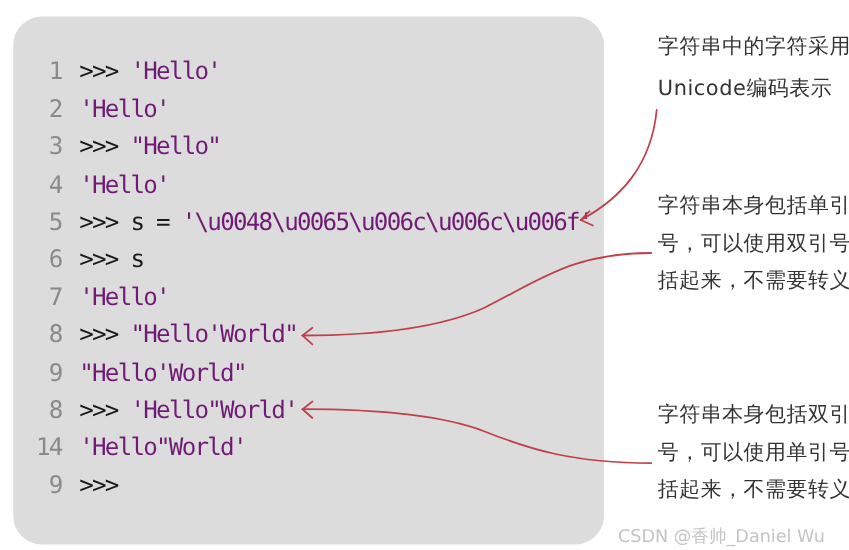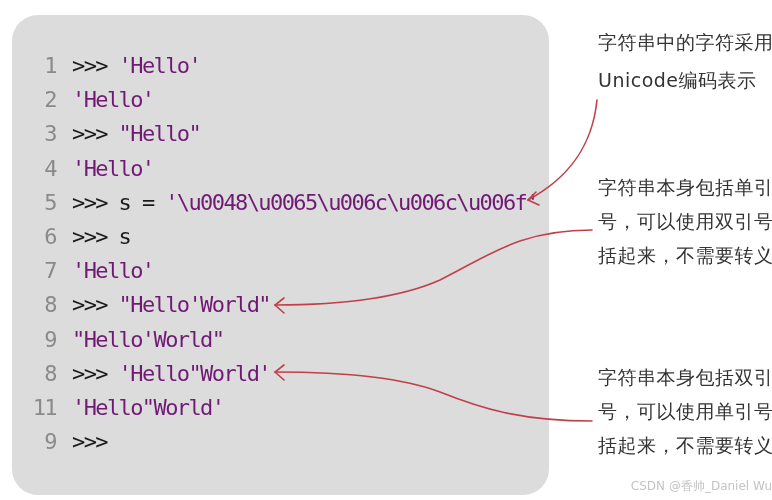--- a/index.html
+++ b/index.html
@@ -19,42 +19,42 @@
     .plain { color: #1a1a1a; }
     .str { color: #701a75; }
     .note {
       position: absolute; left: 598px;
       font-family: "DejaVu Sans", "Liberation Sans", sans-serif;
       font-size: 19px; color: #333333; line-height: 34px; width: 176px;
       letter-spacing: 0.5px;
     }
     svg.arrows { position: absolute; left: 0; top: 0; }
     .watermark {
-      position: absolute; right: 0; top: 478px;
+      position: absolute; right: 22px; top: 478px;
       font-family: "DejaVu Sans", "Liberation Sans", sans-serif;
-      font-size: 12px; color: #c4c4c4;
+      font-size: 16px; color: #c4c4c4;
     }
   </style>
 </head>
 <body>
 
 <div class="panel"></div>
 
 <div class="code">
   <div class="line"><span class="ln">1</span><span class="prompt">&gt;&gt;&gt; </span><span class="plain"></span><span class="str">'Hello'</span></div>
   <div class="line"><span class="ln">2</span><span class="prompt"></span><span class="plain"></span><span class="str">'Hello'</span></div>
   <div class="line"><span class="ln">3</span><span class="prompt">&gt;&gt;&gt; </span><span class="plain"></span><span class="str">"Hello"</span></div>
   <div class="line"><span class="ln">4</span><span class="prompt"></span><span class="plain"></span><span class="str">'Hello'</span></div>
   <div class="line"><span class="ln">5</span><span class="prompt">&gt;&gt;&gt; </span><span class="plain">s = </span><span class="str">'\u0048\u0065\u006c\u006c\u006f'</span></div>
   <div class="line"><span class="ln">6</span><span class="prompt">&gt;&gt;&gt; </span><span class="plain">s</span><span class="str"></span></div>
   <div class="line"><span class="ln">7</span><span class="prompt"></span><span class="plain"></span><span class="str">'Hello'</span></div>
   <div class="line"><span class="ln">8</span><span class="prompt">&gt;&gt;&gt; </span><span class="plain"></span><span class="str">"Hello'World"</span></div>
   <div class="line"><span class="ln">9</span><span class="prompt"></span><span class="plain"></span><span class="str">"Hello'World"</span></div>
   <div class="line"><span class="ln">8</span><span class="prompt">&gt;&gt;&gt; </span><span class="plain"></span><span class="str">'Hello"World'</span></div>
-  <div class="line"><span class="ln">11</span><span class="prompt"></span><span class="plain"></span><span class="str">'Hello"World'</span></div>
+  <div class="line"><span class="ln">14</span><span class="prompt"></span><span class="plain"></span><span class="str">'Hello"World'</span></div>
   <div class="line"><span class="ln">9</span><span class="prompt">&gt;&gt;&gt;</span><span class="plain"></span><span class="str"></span></div>
 </div>
 
 <div class="note" style="top: 25px;">
   <div>字符串中的字符采用</div>
   <div style="margin-top:4px;">Unicode编码表示</div>
 </div>
 
 <div class="note" style="top: 170px;">
   <div>字符串本身包括单引</div>

